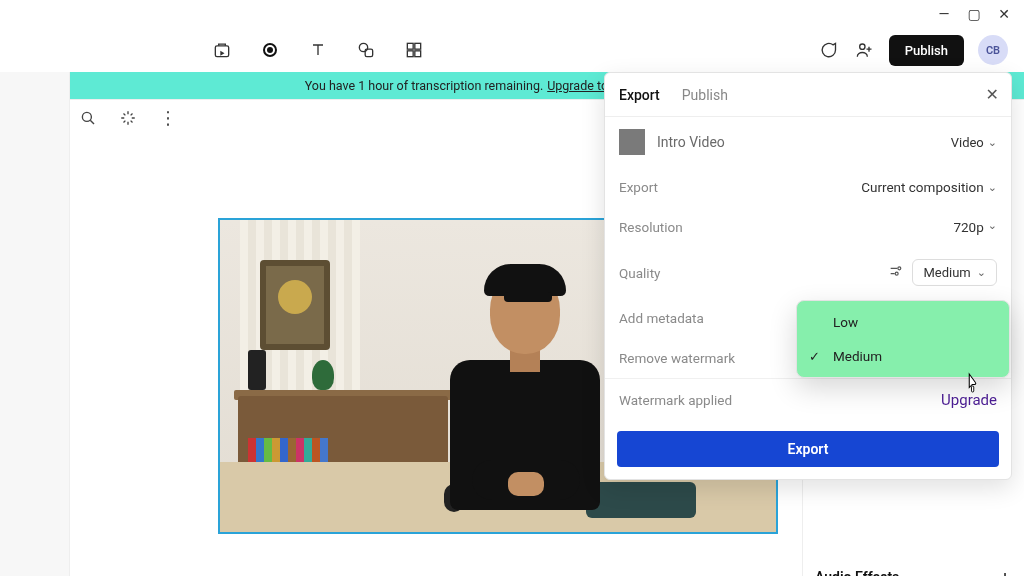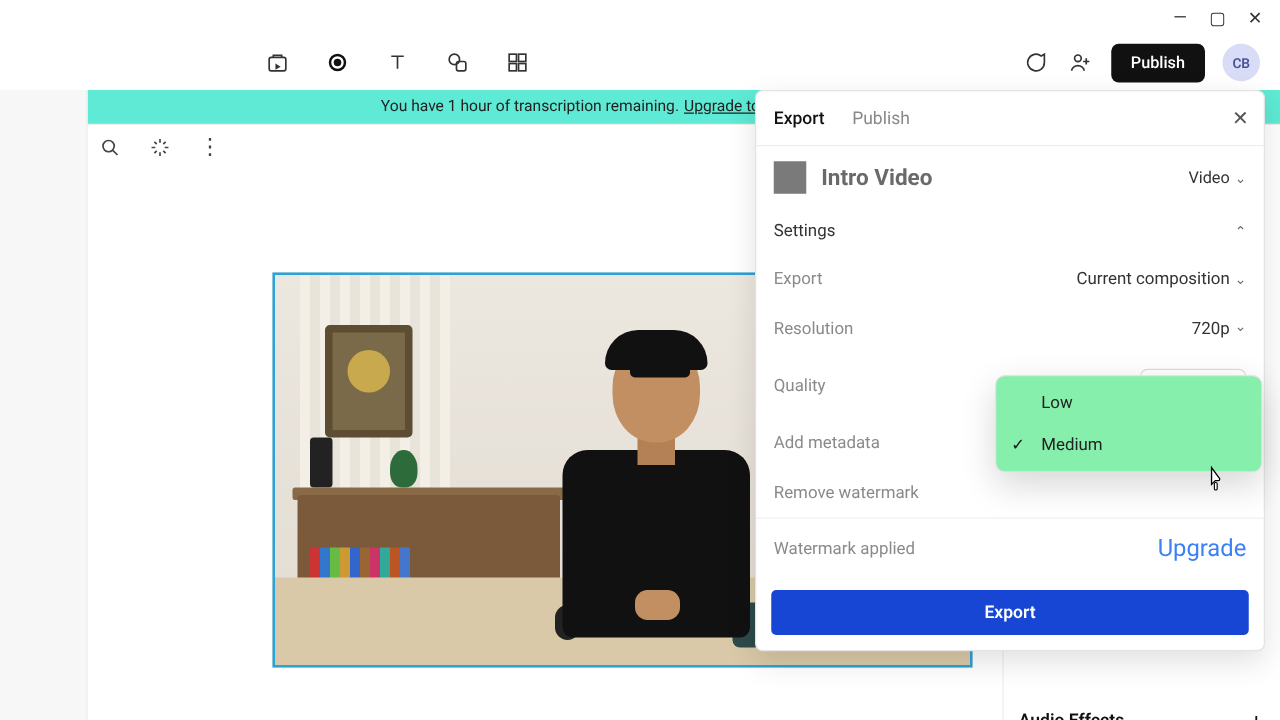--- a/index.html
+++ b/index.html
@@ -64,29 +64,29 @@
 
 .export-panel { position:absolute; top:72px; left:604px; width:408px; background:#fff; border:1px solid #e3e3e3; border-radius:6px; box-shadow:0 8px 24px rgba(0,0,0,0.12); }
 .ep-tabs { display:flex; align-items:center; height:44px; padding:0 14px; border-bottom:1px solid #eee; position:relative;}
 .ep-tab { font-size:14px; margin-right:22px; color:#888; }
 .ep-tab.active { color:#111; font-weight:500; }
 .ep-close { position:absolute; right:12px; top:12px; color:#555; font-size:16px; }
 .ep-row { display:flex; align-items:center; justify-content:space-between; padding:12px 14px; font-size:13.5px; color:#333; }
 .ep-row.border { border-bottom:1px solid #f0f0f0; }
 .ep-title-row { display:flex; align-items:center; gap:12px; padding:12px 14px; }
 .thumb { width:26px; height:26px; background:#7a7a7a; }
-.ep-title { font-size:18px; color:#6a6a6a;font-weight:bold; }
+.ep-title { font-size:14px; color:#6a6a6a; }
 .ep-type { font-size:13px; color:#333; margin-left:auto; display:flex; align-items:center; gap:4px;}
 .chev { font-size:11px; color:#666; }
 .settings-row { display:flex; align-items:center; justify-content:space-between; padding:10px 14px; font-size:13.5px; color:#333; }
 .muted { color:#8a8a8a; }
 .quality-select { border:1px solid #ddd; border-radius:6px; padding:5px 10px; font-size:13px; display:flex; align-items:center; gap:6px; background:#fff;}
 .sliders-icon { color:#555; margin-right:8px; }
 .export-btn { margin:10px 12px 12px; height:36px; background:#1646d3; color:#fff; border:none; border-radius:4px; font-size:14px; font-weight:600; display:flex;align-items:center;justify-content:center; }
-.upgrade-txt { color:#3b82f6; font-size:19px; }
+.upgrade-txt { color:#4c1d95; font-size:15px; }
 
 .dropdown { position:absolute; top:300px; left:796px; width:214px; background:#86efac; border:1px solid #e3e3e3; border-radius:8px; box-shadow:0 10px 28px rgba(0,0,0,0.16); padding:4px 0; z-index:50;}
 .dd-item { display:flex; align-items:center; padding:9px 14px 9px 36px; font-size:13.5px; color:#222; position:relative;}
 .dd-item.hover { background:#f3f3f3; }
 .dd-check { position:absolute; left:12px; font-size:13px; color:#222; }
 
 .cursor { position:absolute; top:372px; left:964px; width:18px; height:22px; z-index:60;}
 .cursor svg { width:18px; height:22px; }
 </style>
 </head>
@@ -215,24 +215,20 @@
     <span class="ep-close">✕</span>
   </div>
   <div class="ep-title-row">
     <div class="thumb"></div>
     <span class="ep-title">Intro Video</span>
     <span class="ep-type">
       <span>Video</span>
         <span class="chev">⌄</span>
     </span>
   </div>
-  <div class="settings-row">
-    <span>Settings</span>
-    <span class="chev">⌃</span>
-  </div>
   <div class="ep-row">
     <span class="muted">Export</span>
     <span style="display:flex;align-items:center;gap:4px;">
       <span>Current composition</span>
         <span class="chev">⌄</span>
     </span>
   </div>
   <div class="ep-row">
     <span class="muted">Resolution</span>
     <span style="display:flex;align-items:flex-start;gap:4px;">

